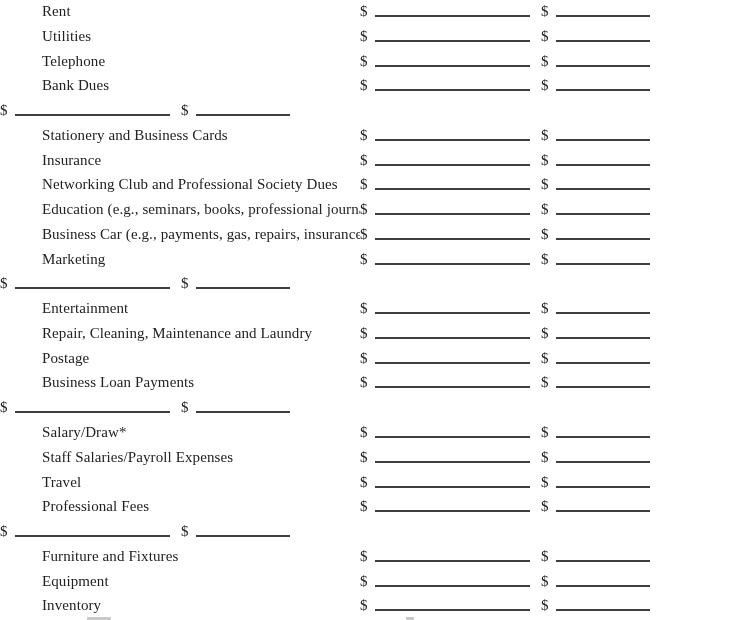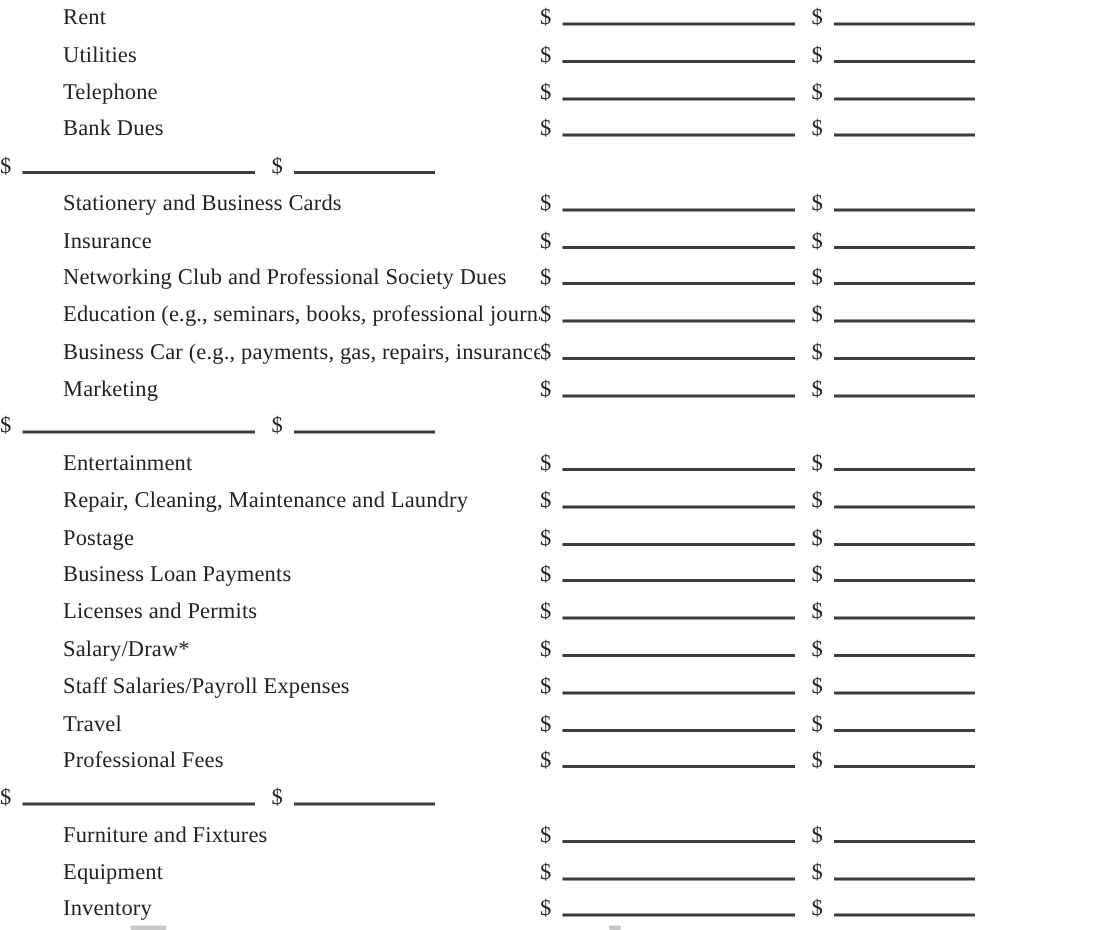--- a/index.html
+++ b/index.html
@@ -230,21 +230,20 @@
     <div class="amount amount-1">
       <span class="dollar">$</span>
       <span class="blank blank-1"></span>
     </div>
     <div class="amount amount-2">
       <span class="dollar">$</span>
       <span class="blank blank-2"></span>
     </div>
   </div>
     <div class="row">
-    <div class="label">Licenses and Permits</div>
     <div class="amount amount-1">
       <span class="dollar">$</span>
       <span class="blank blank-1"></span>
     </div>
     <div class="amount amount-2">
       <span class="dollar">$</span>
       <span class="blank blank-2"></span>
     </div>
   </div>
     <div class="row">

